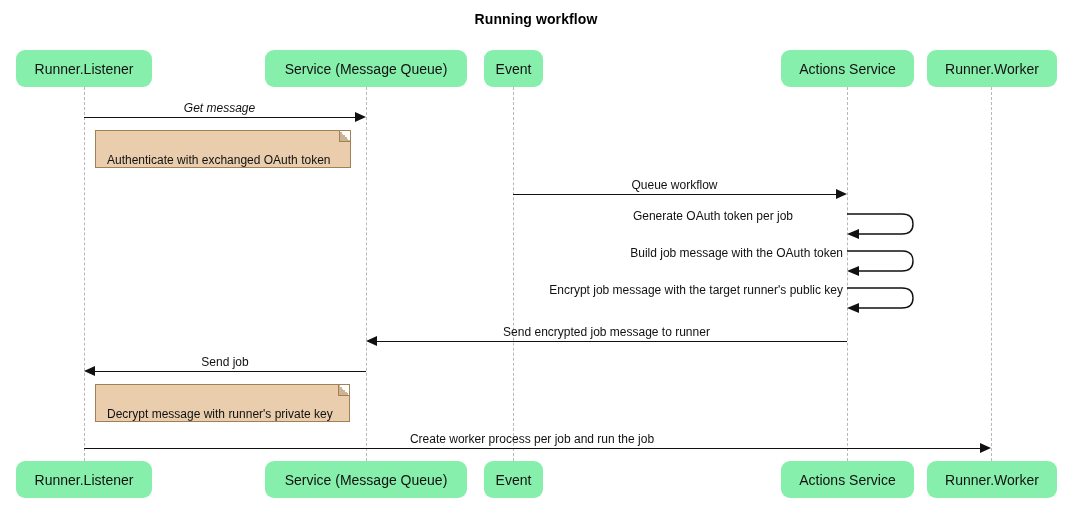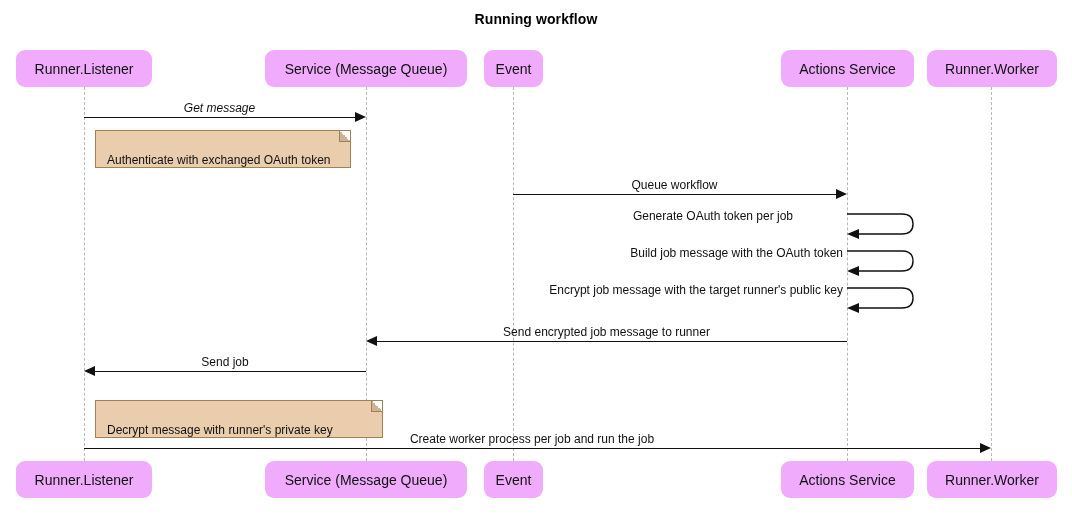--- a/index.html
+++ b/index.html
@@ -10,21 +10,21 @@
     position:absolute;left:0;top:11px;width:1072px;text-align:center;
     font-size:14px;font-weight:bold;color:#000;letter-spacing:0.1px;
   }
 
   .lifeline{
     position:absolute;width:0;border-left:1px dashed #b8b8b8;
   }
 
   .participant{
     position:absolute;height:37px;
-    background:#f0abfc;border-radius:9px;
+    background:#86efac;border-radius:9px;
     display:flex;align-items:center;justify-content:center;
     font-size:14px;color:#111;white-space:nowrap;
     box-sizing:border-box;padding:0 10px;
   }
 
   .msg{position:absolute;height:0;border-top:1.4px solid #111;}
   .msg-label{
     position:absolute;font-size:12px;color:#111;white-space:nowrap;
     text-align:center;
   }
@@ -139,21 +139,21 @@
   <div class="msg-label" style="left:440px; top:283px; width:403px; text-align:right;">Encrypt job message with the target runner's public key</div>
 
   <div class="msg" style="left:377px; top:341px; width:470px;"></div>
   <div class="arrowhead arrow-left" style="left:366px; top:336px;"></div>
   <div class="msg-label" style="left:366px; top:325px; width:481px;">Send encrypted job message to runner</div>
 
   <div class="msg" style="left:95px; top:371px; width:271px;"></div>
   <div class="arrowhead arrow-left" style="left:84px; top:366px;"></div>
   <div class="msg-label" style="left:84px; top:355px; width:282px;">Send job</div>
 
-  <div class="note" style="left:95px; top:384px; width:288px; height:38px;margin-top:16px;">
+  <div class="note" style="left:95px; top:384px; width:255px; height:38px;">
     <span>Decrypt message with runner's private key</span>
     <span class="note-fold"></span>
   </div>
 
   <div class="msg" style="left:84px; top:448px; width:896px;"></div>
   <div class="arrowhead arrow-right" style="left:980px; top:443px;"></div>
   <div class="msg-label" style="left:84px; top:432px; width:896px;">Create worker process per job and run the job</div>
 
 </div>
 

